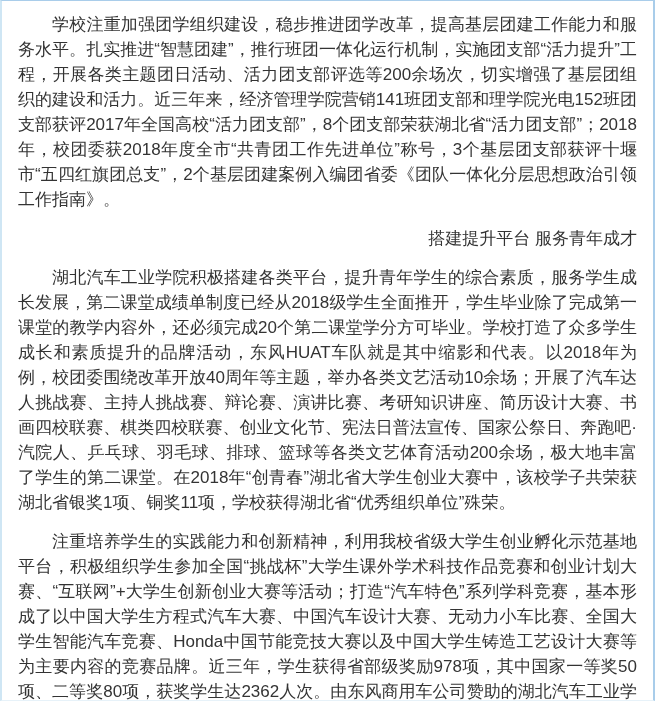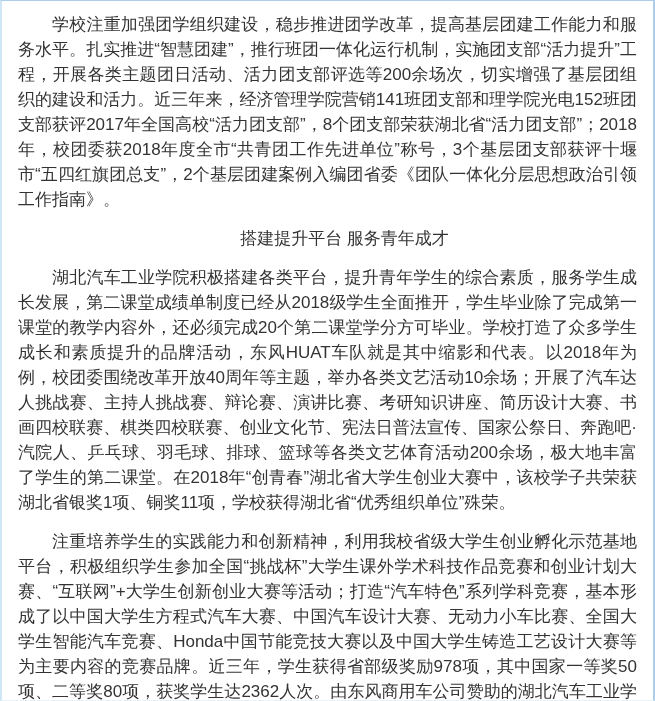--- a/index.html
+++ b/index.html
@@ -27,21 +27,21 @@
   }
   .para {
     margin: 0 0 14px 0;
     text-indent: 2em;
     word-break: break-all;
   }
   .para:last-child {
     margin-bottom: 0;
   }
   .subheading {
-    text-align: center;
+    text-align: right;
   }
 </style>
 </head>
 <body>
 
 <div class="page">
   <p class="para">学校注重加强团学组织建设，稳步推进团学改革，提高基层团建工作能力和服务水平。扎实推进“智慧团建”，推行班团一体化运行机制，实施团支部“活力提升”工程，开展各类主题团日活动、活力团支部评选等200余场次，切实增强了基层团组织的建设和活力。近三年来，经济管理学院营销141班团支部和理学院光电152班团支部获评2017年全国高校“活力团支部”，8个团支部荣获湖北省“活力团支部”；2018年，校团委获2018年度全市“共青团工作先进单位”称号，3个基层团支部获评十堰市“五四红旗团总支”，2个基层团建案例入编团省委《团队一体化分层思想政治引领工作指南》。</p>
   <p class="para subheading">搭建提升平台 服务青年成才</p>
   <p class="para">湖北汽车工业学院积极搭建各类平台，提升青年学生的综合素质，服务学生成长发展，第二课堂成绩单制度已经从2018级学生全面推开，学生毕业除了完成第一课堂的教学内容外，还必须完成20个第二课堂学分方可毕业。学校打造了众多学生成长和素质提升的品牌活动，东风HUAT车队就是其中缩影和代表。以2018年为例，校团委围绕改革开放40周年等主题，举办各类文艺活动10余场；开展了汽车达人挑战赛、主持人挑战赛、辩论赛、演讲比赛、考研知识讲座、简历设计大赛、书画四校联赛、棋类四校联赛、创业文化节、宪法日普法宣传、国家公祭日、奔跑吧·汽院人、乒乓球、羽毛球、排球、篮球等各类文艺体育活动200余场，极大地丰富了学生的第二课堂。在2018年“创青春”湖北省大学生创业大赛中，该校学子共荣获湖北省银奖1项、铜奖11项，学校获得湖北省“优秀组织单位”殊荣。</p>
   <p class="para">注重培养学生的实践能力和创新精神，利用我校省级大学生创业孵化示范基地平台，积极组织学生参加全国“挑战杯”大学生课外学术科技作品竞赛和创业计划大赛、“互联网”+大学生创新创业大赛等活动；打造“汽车特色”系列学科竞赛，基本形成了以中国大学生方程式汽车大赛、中国汽车设计大赛、无动力小车比赛、全国大学生智能汽车竞赛、Honda中国节能竞技大赛以及中国大学生铸造工艺设计大赛等为主要内容的竞赛品牌。近三年，学生获得省部级奖励978项，其中国家一等奖50项、二等奖80项，获奖学生达2362人次。由东风商用车公司赞助的湖北汽车工业学院“HUAT大学生方程式车队”参加了七届中国赛和两届德国赛、两届日本赛。油车连续6年获得国内前五、两次总冠军，国外赛中均刷新国内大学生在当时世界比赛的记录，成为国内一流的大学生车队。2017年在备受瞩目的</p>

